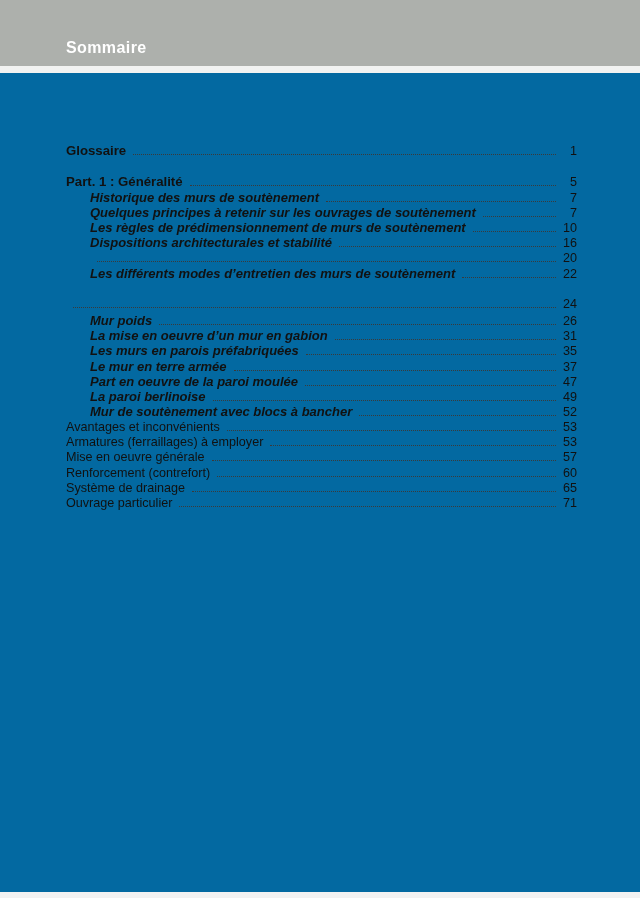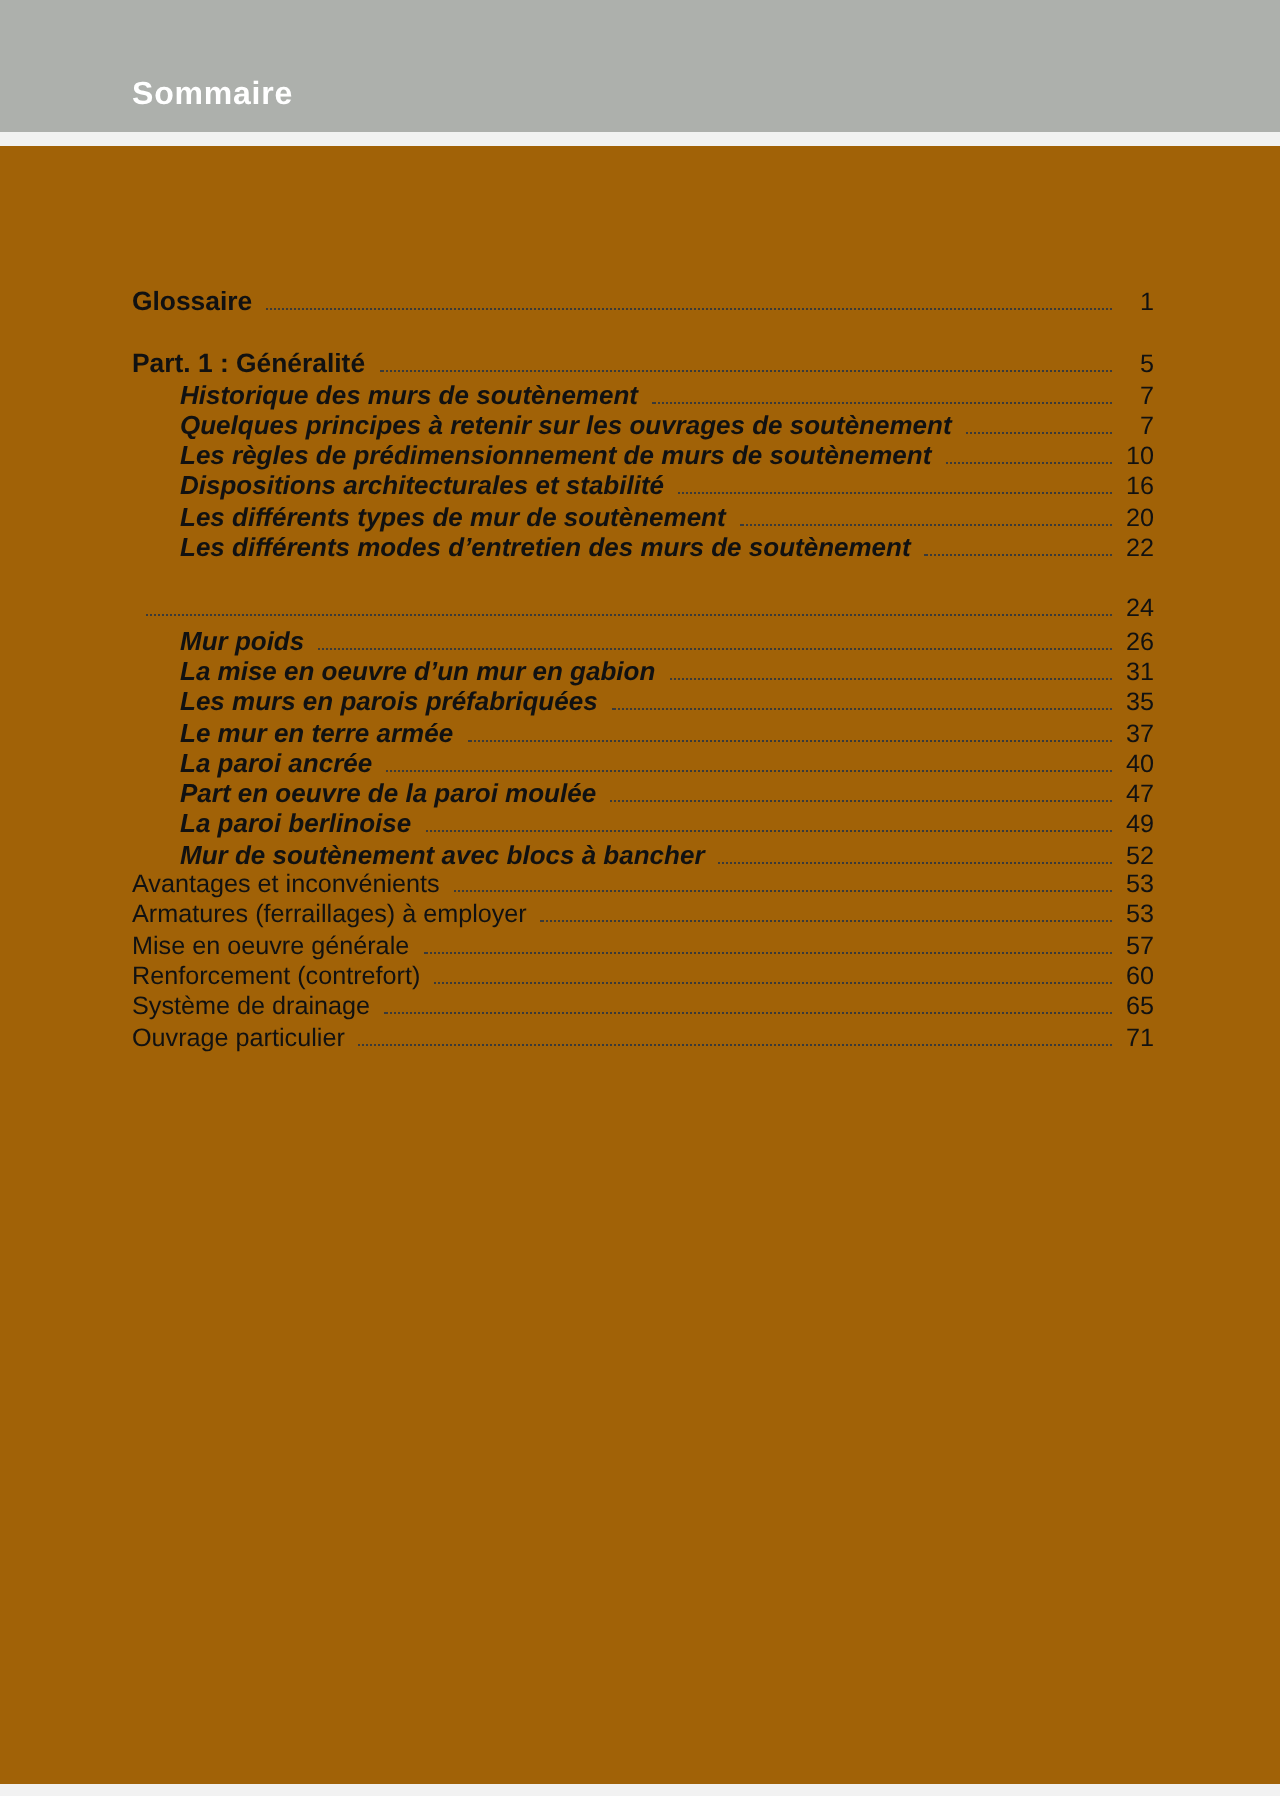--- a/index.html
+++ b/index.html
@@ -10,21 +10,21 @@
     width: 640px;
     height: 898px;
     position: relative;
     background: #ffffff;
     font-family: "Liberation Sans", "DejaVu Sans", sans-serif;
     overflow: hidden;
   }
   .page {
     position: absolute;
     inset: 0;
-    background: #a16207;
+    background: #0369a1;
   }
   
   .header {
     position: absolute;
     top: 0; left: 0;
     width: 640px; height: 66px;
     background: #adb0ac;
     display: flex;
     align-items: flex-end;
   }
@@ -147,21 +147,20 @@
         <span class="toc-label">Les règles de prédimensionnement de murs de soutènement</span>
         <span class="toc-leader"></span>
         <span class="toc-page">10</span>
       </div>
       <div class="toc-row lvl1">
         <span class="toc-label">Dispositions architecturales et stabilité</span>
         <span class="toc-leader"></span>
         <span class="toc-page">16</span>
       </div>
       <div class="toc-row lvl1">
-        <span class="toc-label">Les différents types de mur de soutènement</span>
         <span class="toc-leader"></span>
         <span class="toc-page">20</span>
       </div>
       <div class="toc-row lvl1">
         <span class="toc-label">Les différents modes d’entretien des murs de soutènement</span>
         <span class="toc-leader"></span>
         <span class="toc-page">22</span>
       </div>
       <div class="toc-gap"></div>
       <div class="toc-row lvl0">
@@ -182,25 +181,20 @@
         <span class="toc-label">Les murs en parois préfabriquées</span>
         <span class="toc-leader"></span>
         <span class="toc-page">35</span>
       </div>
       <div class="toc-row lvl1">
         <span class="toc-label">Le mur en terre armée</span>
         <span class="toc-leader"></span>
         <span class="toc-page">37</span>
       </div>
       <div class="toc-row lvl1">
-        <span class="toc-label">La paroi ancrée</span>
-        <span class="toc-leader"></span>
-        <span class="toc-page">40</span>
-      </div>
-      <div class="toc-row lvl1">
         <span class="toc-label">Part en oeuvre de la paroi moulée</span>
         <span class="toc-leader"></span>
         <span class="toc-page">47</span>
       </div>
       <div class="toc-row lvl1">
         <span class="toc-label">La paroi berlinoise</span>
         <span class="toc-leader"></span>
         <span class="toc-page">49</span>
       </div>
       <div class="toc-row lvl1">

